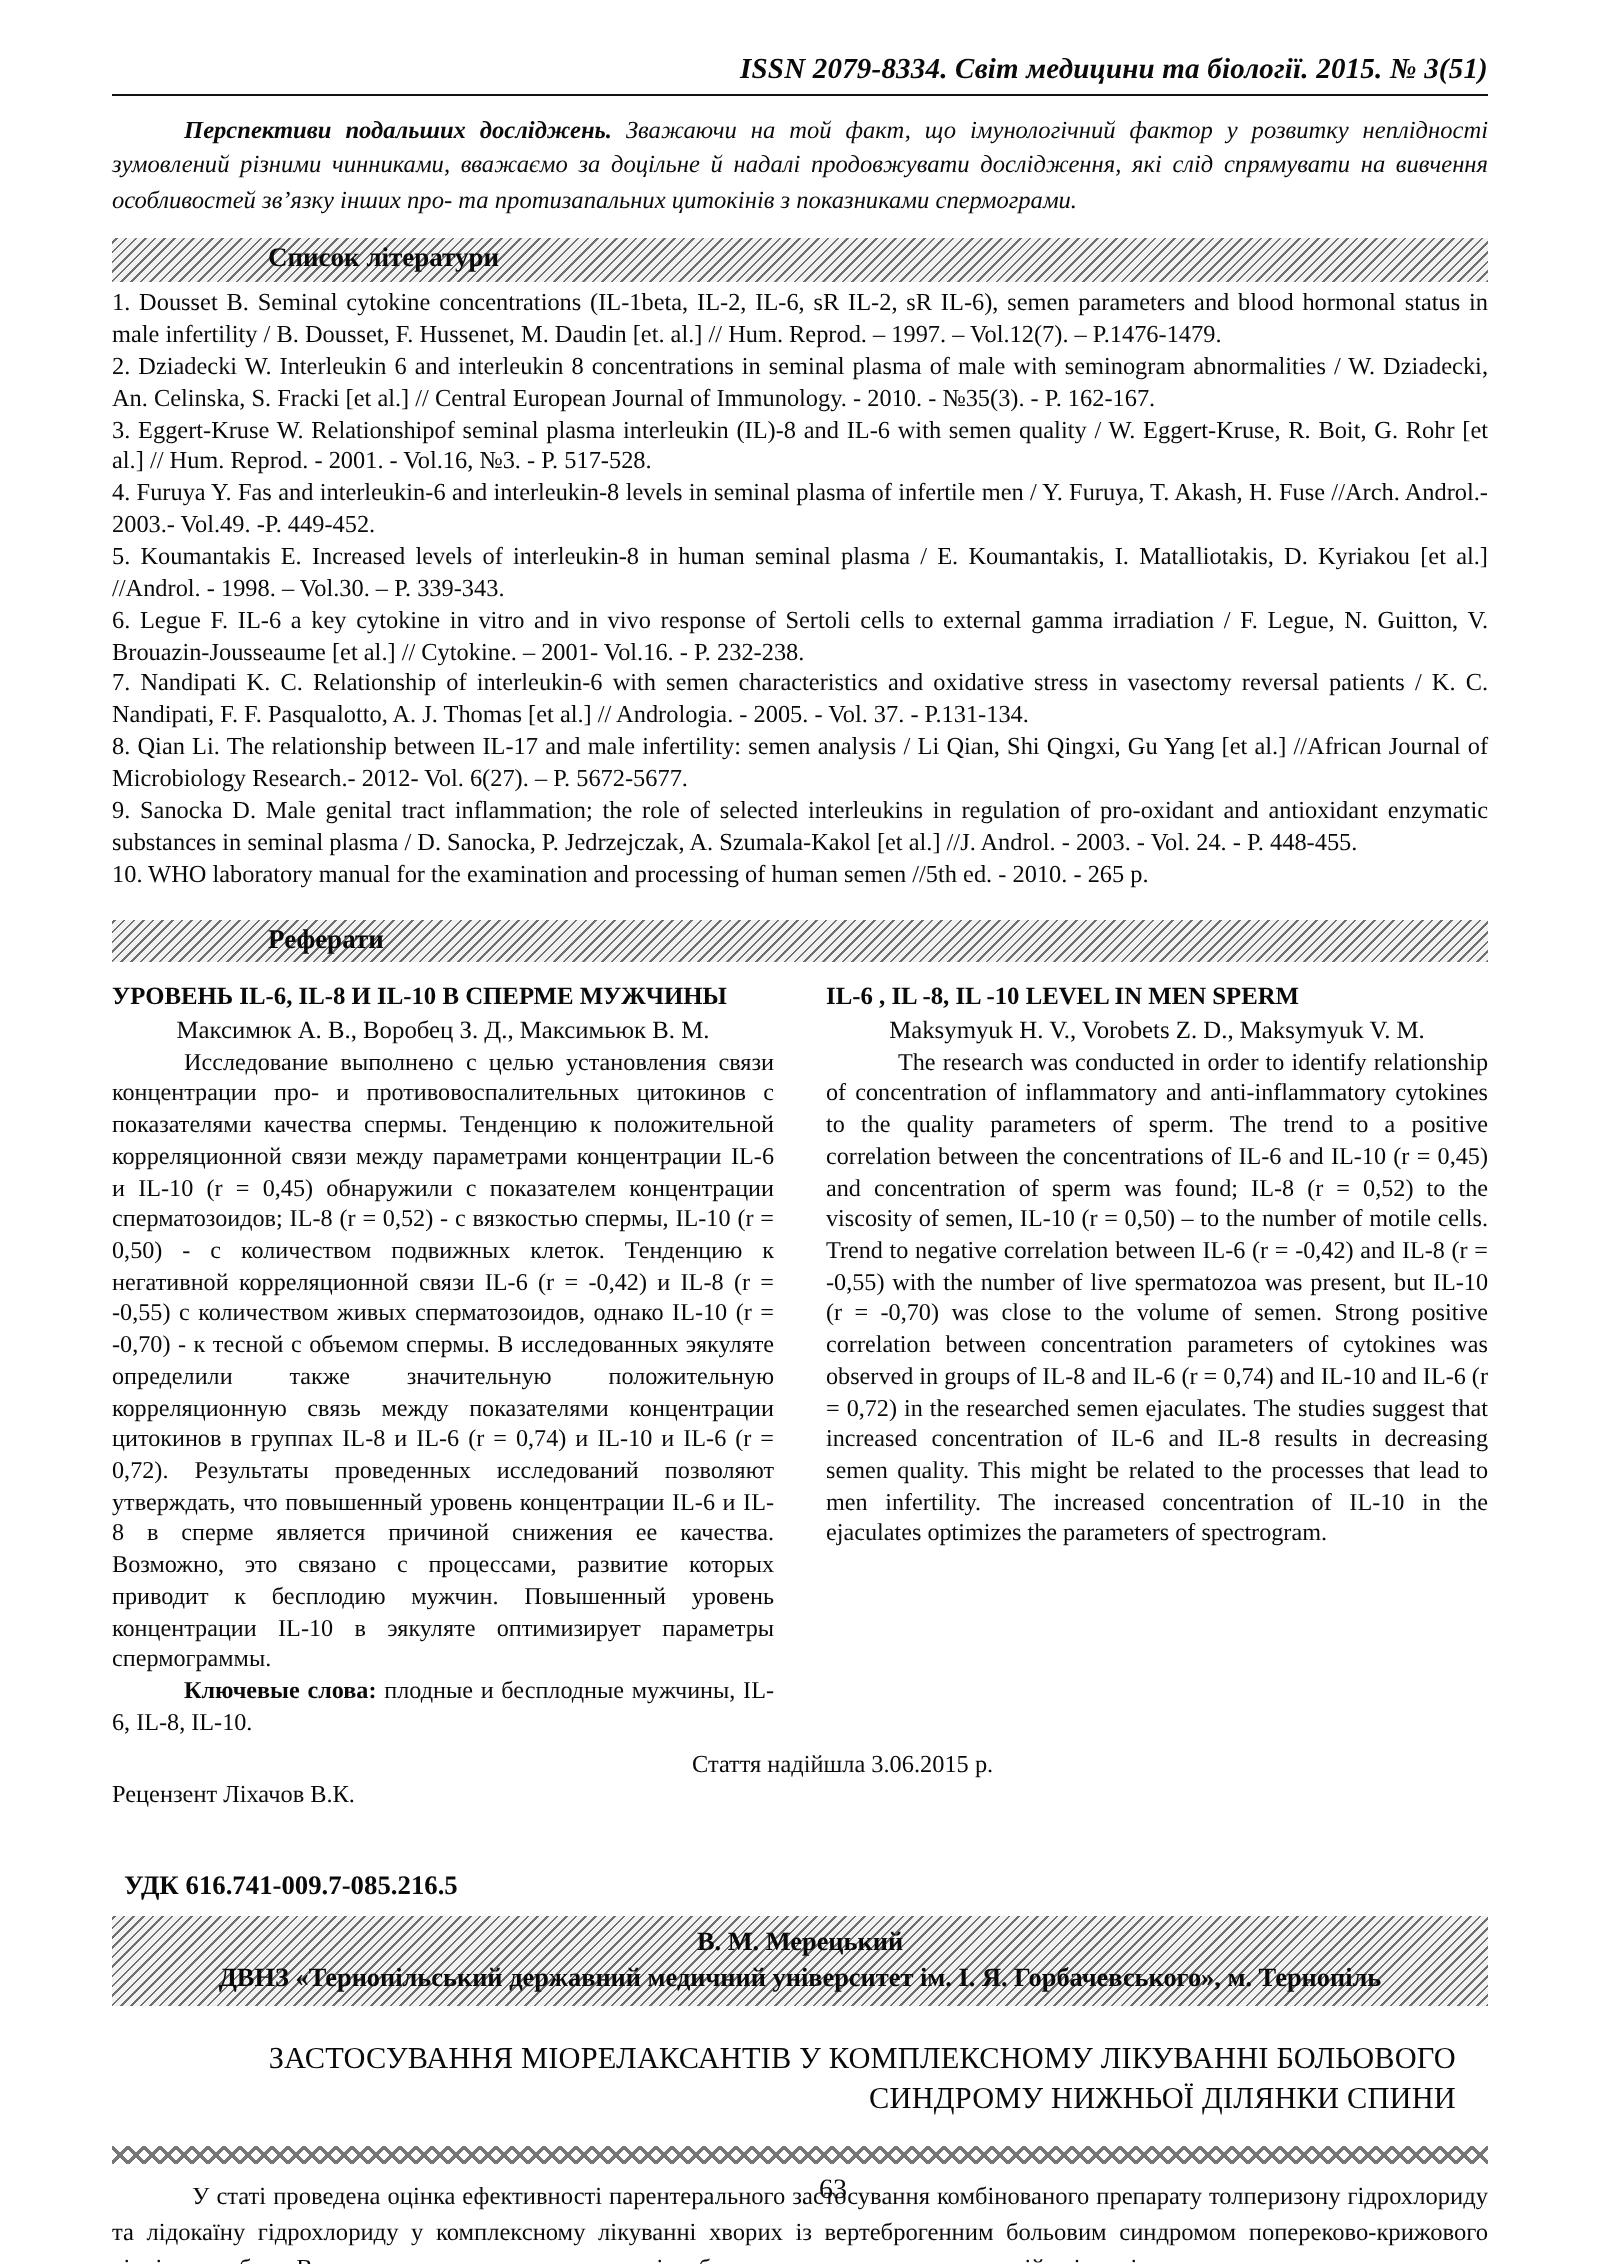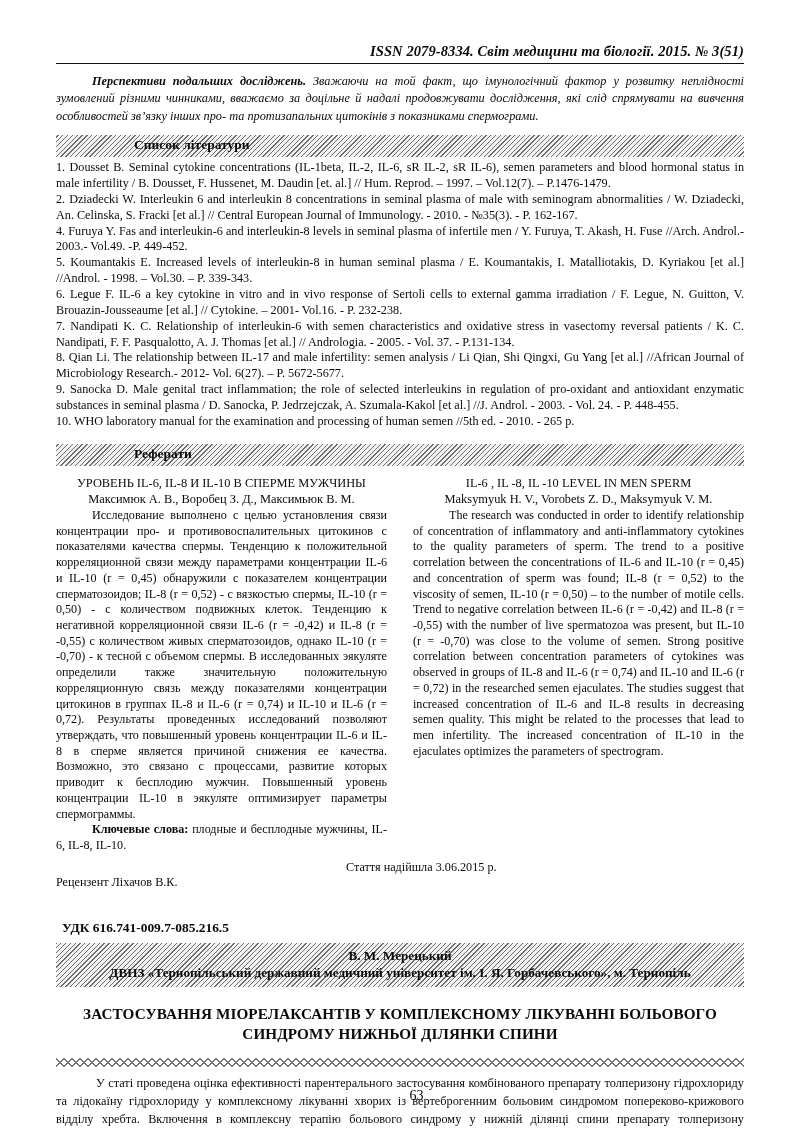--- a/index.html
+++ b/index.html
@@ -18,21 +18,21 @@
   .page {
     position: relative;
     width: 800px;
     height: 1132px;
     box-sizing: border-box;
     padding: 0 56px;
   }
 
   
   .running-head {
-    padding-top: 44px;
+    padding-top: 28px;
     text-align: right;
     font-style: italic;
     font-weight: bold;
     font-size: 14.5px;
     letter-spacing: .1px;
     line-height: 1.1;
   }
   .head-rule {
     border: 0;
     border-top: 1.4px solid #111;
@@ -86,22 +86,22 @@
   }
 
   
   .abstracts {
     display: flex;
     gap: 26px;
     margin-top: 9px;
   }
   .abs-col { width: 50%; }
   .abs-title {
-    text-align: center;
-    font-weight: normal;
+    text-align: left;
+    font-weight: bold;
     font-size: 12.4px;
     line-height: 1.3;
     margin: 0;
   }
   .abs-authors {
     text-align: center;
     font-weight: normal;
     font-size: 12.4px;
     line-height: 1.3;
     margin: 0 0 1px 0;
@@ -151,22 +151,22 @@
     text-align: center;
     padding: 4px 10px 5px 10px;
     font-weight: bold;
     font-size: 13.2px;
     line-height: 1.33;
   }
   .art-head .author { display: block; }
   .art-head .affil  { display: block; }
 
   .art-title {
-    text-align: center;
-    font-weight: bold;
+    text-align: right;
+    font-weight: normal;
     font-size: 15.2px;
     line-height: 1.34;
     margin: 17px 16px 10px 16px;
     letter-spacing: .1px;
   }
 
   .zigzag {
     height: 9px;
     margin: 13px 0 7px 0;
     background-repeat: repeat-x;
@@ -207,20 +207,21 @@
 
   <p class="prospects just indent"><b>Перспективи подальших досліджень.</b><span> Зважаючи на той факт, що імунологічний фактор у розвитку неплідності зумовлений різними чинниками, вважаємо за доцільне й надалі продовжувати дослідження, які слід спрямувати на вивчення особливостей зв’язку інших про- та протизапальних цитокінів з показниками спермограми.</span></p>
 
   <div class="hatch-bar">
     <span class="bar-label">Список літератури</span>
   </div>
 
   <div class="reflist">
     <p class="ref">1. Dousset B. Seminal cytokine concentrations (IL-1beta, IL-2, IL-6, sR IL-2, sR IL-6), semen parameters and blood hormonal status in male infertility / B. Dousset, F. Hussenet, M. Daudin [et. al.] // Hum. Reprod. – 1997. – Vol.12(7). – P.1476-1479.</p>
     <p class="ref">2. Dziadecki W. Interleukin 6 and interleukin 8 concentrations in seminal plasma of male with seminogram abnormalities / W. Dziadecki, An. Celinska, S. Fracki [et al.] // Central European Journal of Immunology. - 2010. - №35(3). - P. 162-167.</p>
+    <p class="ref">3. Eggert-Kruse W. Relationshipof seminal plasma interleukin (IL)-8 and IL-6 with semen quality / W. Eggert-Kruse, R. Boit, G. Rohr [et al.] // Hum. Reprod. - 2001. - Vol.16, №3. - P. 517-528.</p>
     <p class="ref">4. Furuya Y. Fas and interleukin-6 and interleukin-8 levels in seminal plasma of infertile men / Y. Furuya, T. Akash, H. Fuse //Arch. Androl.- 2003.- Vol.49. -P. 449-452.</p>
     <p class="ref">5. Koumantakis E. Increased levels of interleukin-8 in human seminal plasma / E. Koumantakis, I. Matalliotakis, D. Kyriakou [et al.] //Androl. - 1998. – Vol.30. – P. 339-343.</p>
     <p class="ref">6. Legue F. IL-6 a key cytokine in vitro and in vivo response of Sertoli cells to external gamma irradiation / F. Legue, N. Guitton, V. Brouazin-Jousseaume [et al.] // Cytokine. – 2001- Vol.16. - P. 232-238.</p>
     <p class="ref">7. Nandipati K. C. Relationship of interleukin-6 with semen characteristics and oxidative stress in vasectomy reversal patients / K. C. Nandipati, F. F. Pasqualotto, A. J. Thomas [et al.] // Andrologia. - 2005. - Vol. 37. - P.131-134.</p>
     <p class="ref">8. Qian Li. The relationship between IL-17 and male infertility: semen analysis / Li Qian, Shi Qingxi, Gu Yang [et al.] //African Journal of Microbiology Research.- 2012- Vol. 6(27). – P. 5672-5677.</p>
     <p class="ref">9. Sanocka D. Male genital tract inflammation; the role of selected interleukins in regulation of pro-oxidant and antioxidant enzymatic substances in seminal plasma / D. Sanocka, P. Jedrzejczak, A. Szumala-Kakol [et al.] //J. Androl. - 2003. - Vol. 24. - P. 448-455.</p>
     <p class="ref">10. WHO laboratory manual for the examination and processing of human semen //5th ed. - 2010. - 265 p.</p>
   </div>
 
   <div class="hatch-bar" style="margin-top:14px;">

